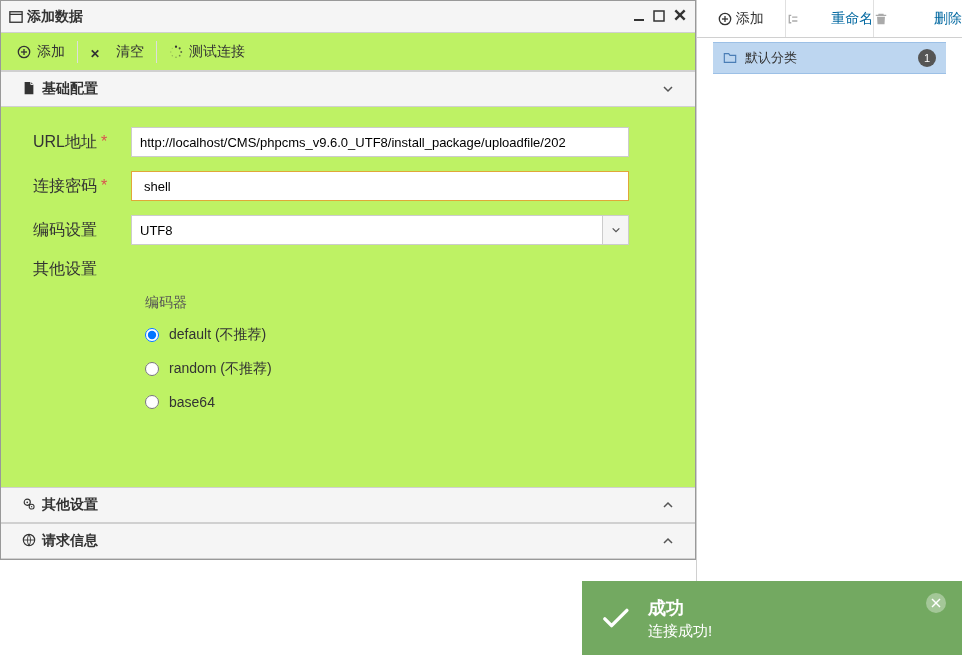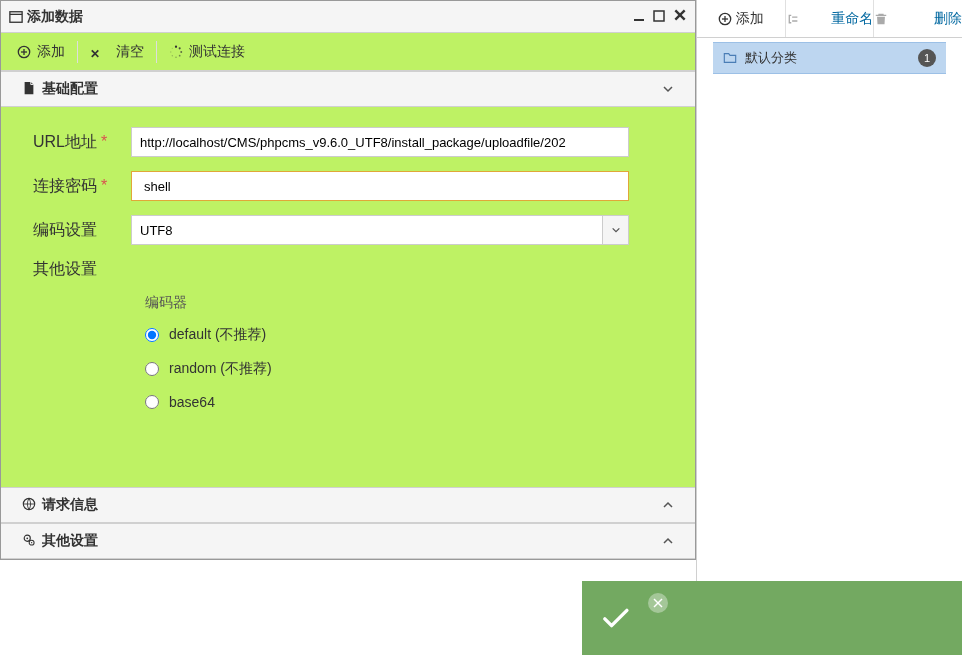--- a/index.html
+++ b/index.html
@@ -318,46 +318,46 @@
             <input type="radio" name="enc" style="">
             <label>random (不推荐)</label>
           </div>
           <div class="radio-row">
             <input type="radio" name="enc" style="">
             <label>base64</label>
           </div>
         </div>
       </div>
 
-      <div class="accordion-header accordion-bottom">
-        <span style="margin-right:6px">
-          <svg width="14" height="14" viewBox="0 0 16 16">
-              <circle cx="8" cy="8" r="6.5" fill="none" stroke="#333" stroke-width="1.3"></circle>
-              <path d="M8 1.5a13 13 0 0 1 0 13M8 1.5a13 13 0 0 0 0 13M1.5 8h13" fill="none" stroke="#333" stroke-width="1"></path>
-            </svg>
-        </span>
-        <span>请求信息</span>
-        <span class="spacer"></span>
-        <span class="chevron">
-          <svg viewBox="0 0 12 12">
-              <path d="M2 8l4-4 4 4" fill="none" stroke="#555" stroke-width="1.5"></path>
-            </svg>
-        </span>
-      </div>
-
       <div class="accordion-header">
         <span style="margin-right:6px">
           <svg width="14" height="14" viewBox="0 0 16 16">
               <circle cx="6" cy="6" r="3.5" fill="none" stroke="#333" stroke-width="1.3"></circle>
               <circle cx="6" cy="6" r="1" fill="#333"></circle>
               <circle cx="11" cy="11" r="2.8" fill="none" stroke="#333" stroke-width="1.2"></circle>
               <circle cx="11" cy="11" r=".8" fill="#333"></circle>
             </svg>
         </span>
         <span>其他设置</span>
+        <span class="spacer"></span>
+        <span class="chevron">
+          <svg viewBox="0 0 12 12">
+              <path d="M2 8l4-4 4 4" fill="none" stroke="#555" stroke-width="1.5"></path>
+            </svg>
+        </span>
+      </div>
+
+      <div class="accordion-header accordion-bottom">
+        <span style="margin-right:6px">
+          <svg width="14" height="14" viewBox="0 0 16 16">
+              <circle cx="8" cy="8" r="6.5" fill="none" stroke="#333" stroke-width="1.3"></circle>
+              <path d="M8 1.5a13 13 0 0 1 0 13M8 1.5a13 13 0 0 0 0 13M1.5 8h13" fill="none" stroke="#333" stroke-width="1"></path>
+            </svg>
+        </span>
+        <span>请求信息</span>
         <span class="spacer"></span>
         <span class="chevron">
           <svg viewBox="0 0 12 12">
               <path d="M2 8l4-4 4 4" fill="none" stroke="#555" stroke-width="1.5"></path>
             </svg>
         </span>
       </div>
     </div>
   </div>
 
@@ -396,19 +396,23 @@
     </div>
   </div>
 </div>
 
 <div class="toast">
   <div class="toast-check">
     <svg viewBox="0 0 40 40">
         <path d="M8 21l8 8L34 11" fill="none" stroke="#fff" stroke-width="4" stroke-linecap="round" stroke-linejoin="round"></path>
       </svg>
   </div>
+  <div class="toast-body">
+    <div class="toast-title">成功</div>
+    <div class="toast-msg">连接成功!</div>
+  </div>
   <div class="toast-close">
     <svg viewBox="0 0 10 10">
         <line x1="1" y1="1" x2="9" y2="9" stroke="#fff" stroke-width="1.5"></line>
         <line x1="9" y1="1" x2="1" y2="9" stroke="#fff" stroke-width="1.5"></line>
       </svg>
   </div>
 </div>
 
 </body></html>

